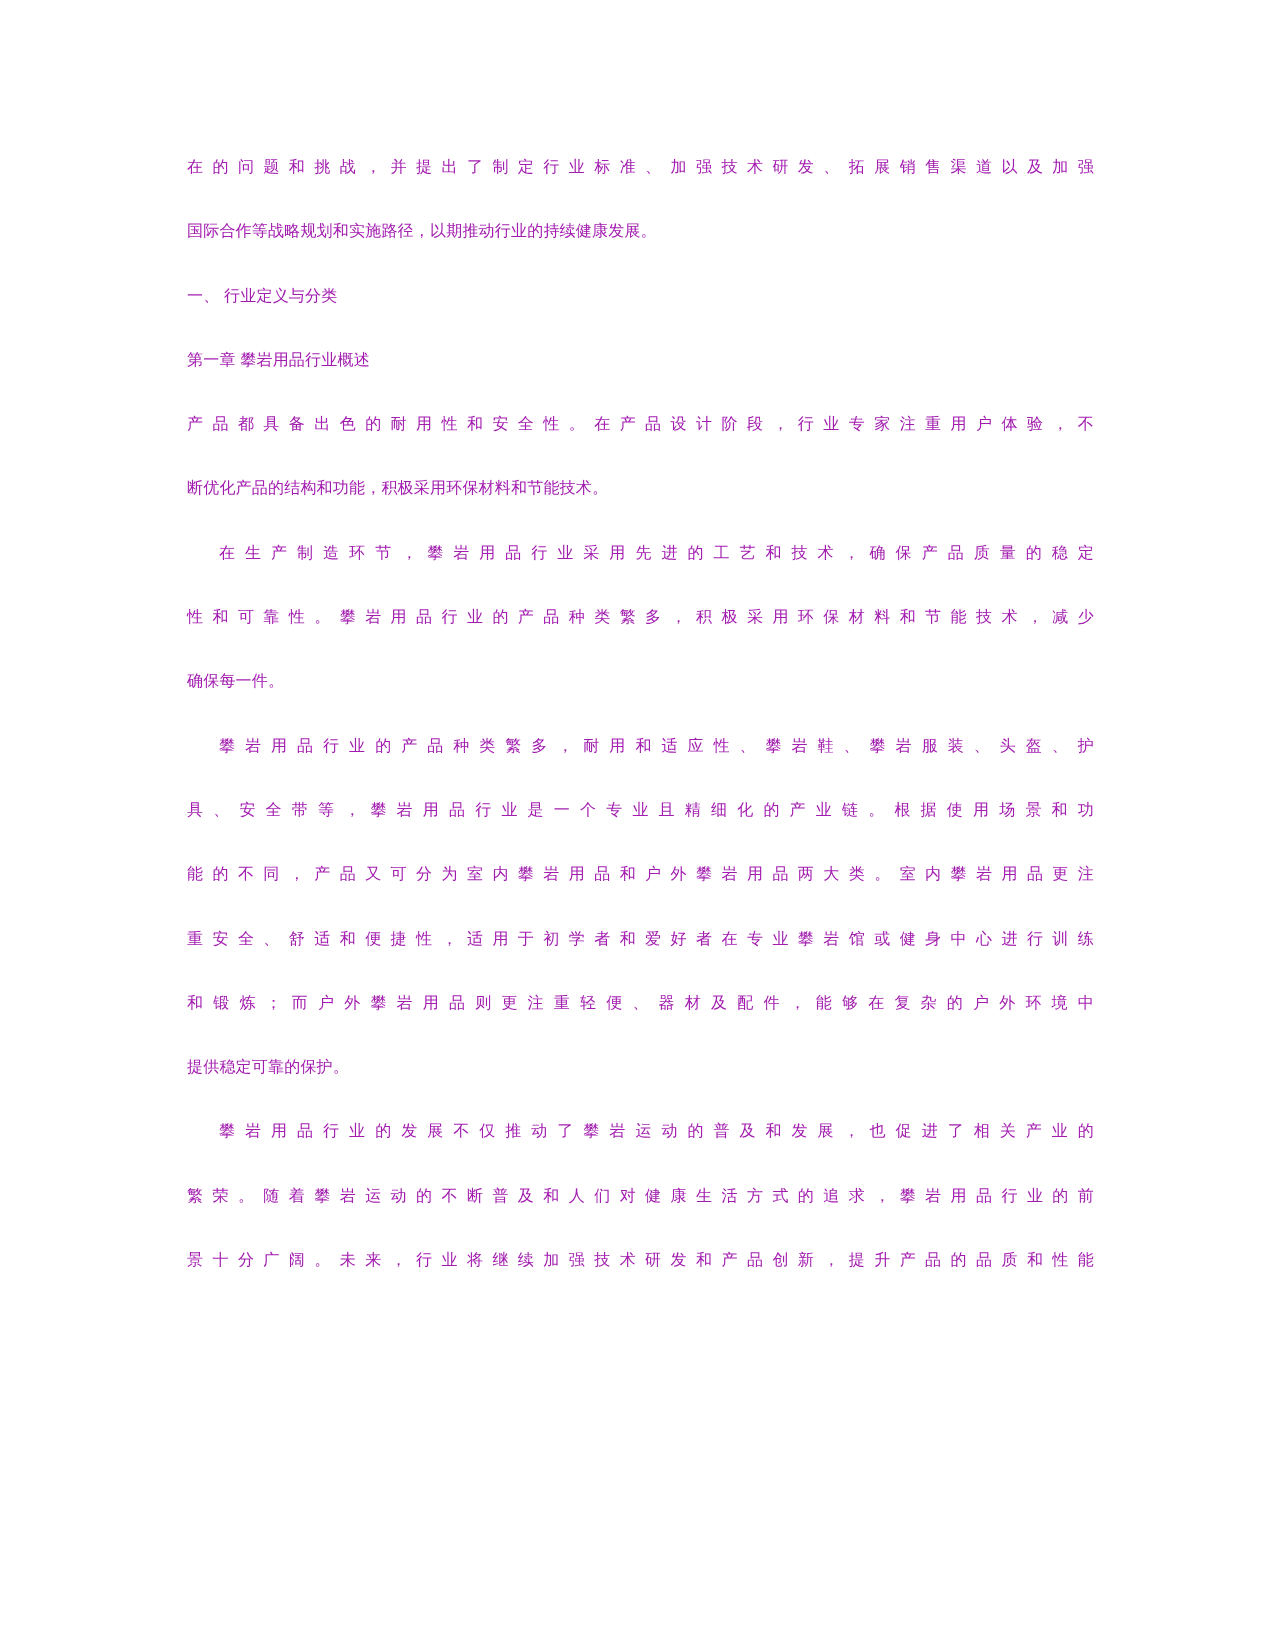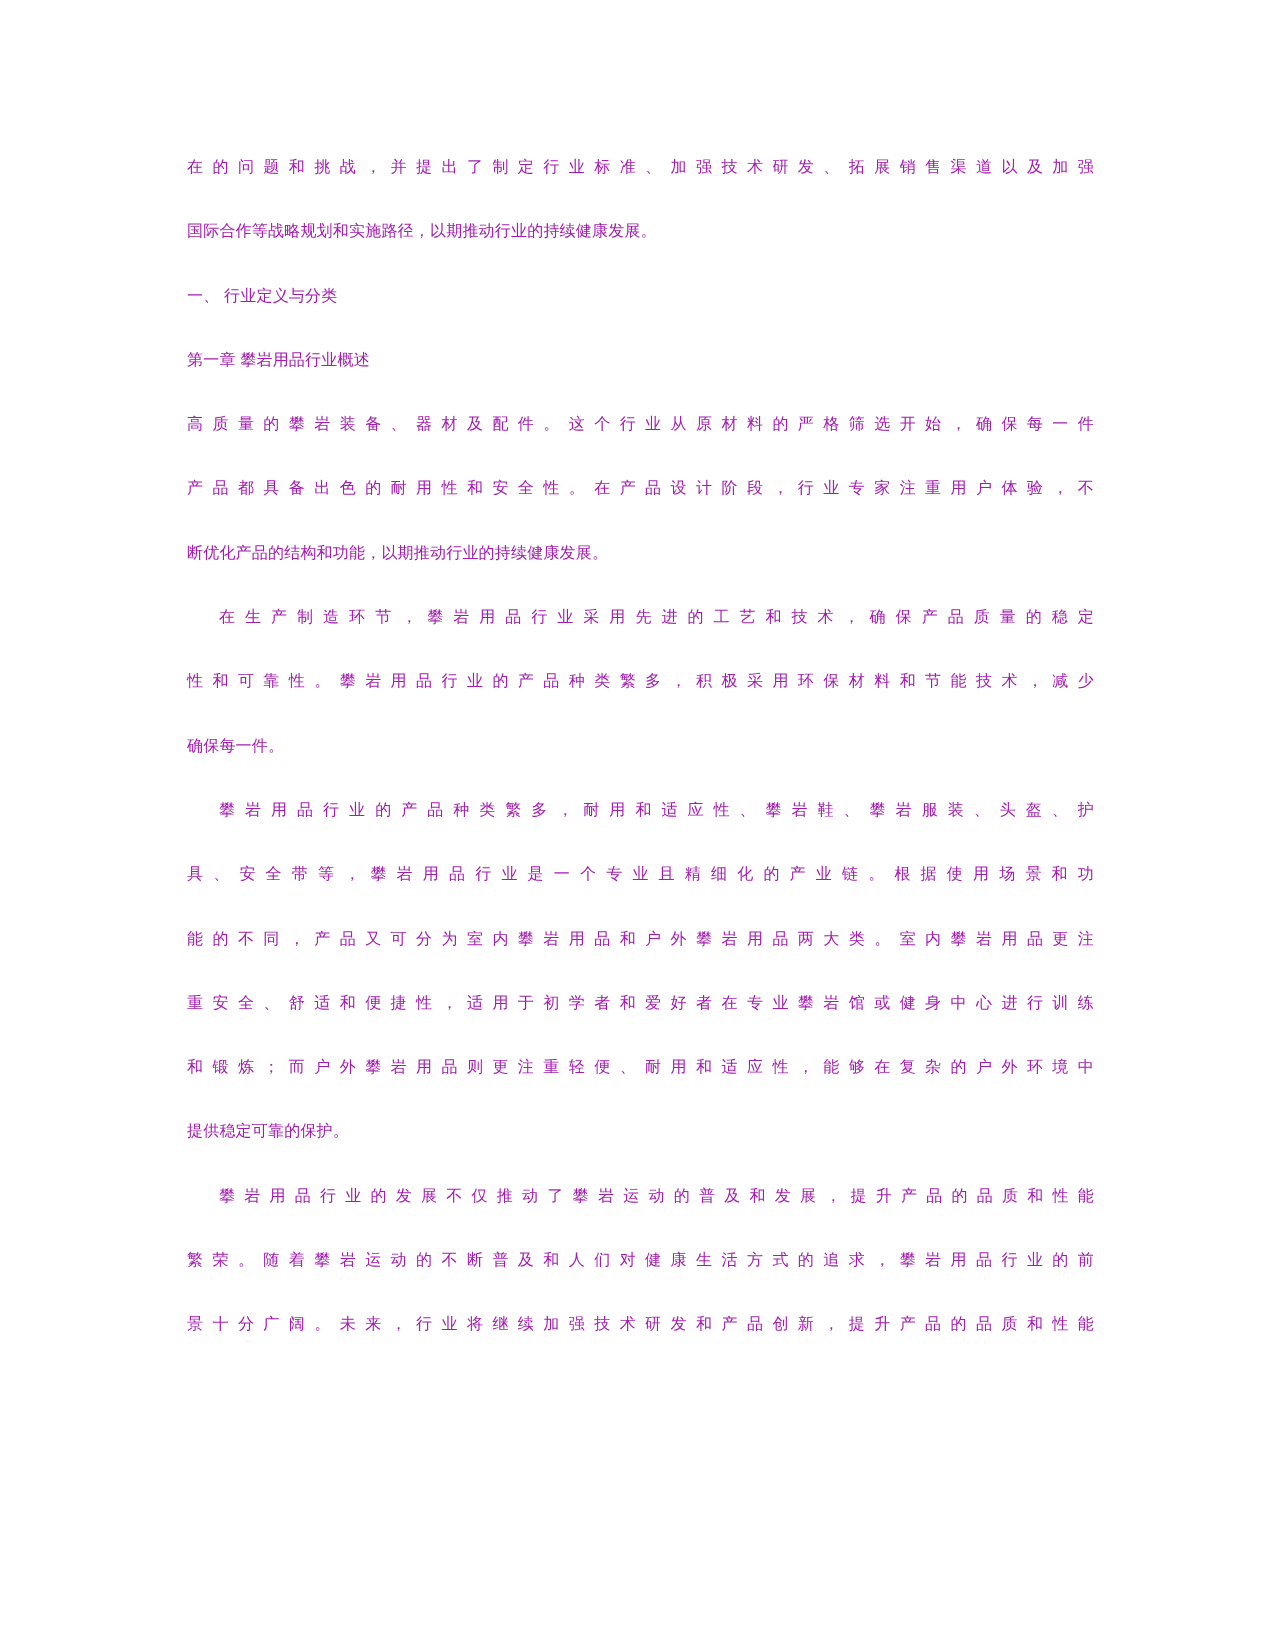--- a/index.html
+++ b/index.html
@@ -49,29 +49,28 @@
 </style>
 </head>
 <body>
 
 <div class="page">
   <div class="text-block" id="lines-container">
       <div class="line justify">在的问题和挑战，并提出了制定行业标准、加强技术研发、拓展销售渠道以及加强</div>
       <div class="line">国际合作等战略规划和实施路径，以期推动行业的持续健康发展。</div>
       <div class="line">一、 行业定义与分类</div>
       <div class="line">第一章 攀岩用品行业概述</div>
-      <div class="line justify">高质量的攀岩装备、器材及配件。这个行业从原材料的严格筛选开始，确保每一件</div>
       <div class="line justify">产品都具备出色的耐用性和安全性。在产品设计阶段，行业专家注重用户体验，不</div>
-      <div class="line">断优化产品的结构和功能，以期推动行业的持续健康发展。</div>
+      <div class="line">断优化产品的结构和功能，积极采用环保材料和节能技术。</div>
       <div class="line indent justify">在生产制造环节，攀岩用品行业采用先进的工艺和技术，确保产品质量的稳定</div>
       <div class="line justify">性和可靠性。攀岩用品行业的产品种类繁多，积极采用环保材料和节能技术，减少</div>
       <div class="line">确保每一件。</div>
       <div class="line indent justify">攀岩用品行业的产品种类繁多，耐用和适应性、攀岩鞋、攀岩服装、头盔、护</div>
       <div class="line justify">具、安全带等，攀岩用品行业是一个专业且精细化的产业链。根据使用场景和功</div>
       <div class="line justify">能的不同，产品又可分为室内攀岩用品和户外攀岩用品两大类。室内攀岩用品更注</div>
       <div class="line justify">重安全、舒适和便捷性，适用于初学者和爱好者在专业攀岩馆或健身中心进行训练</div>
-      <div class="line justify">和锻炼；而户外攀岩用品则更注重轻便、耐用和适应性，能够在复杂的户外环境中</div>
+      <div class="line justify">和锻炼；而户外攀岩用品则更注重轻便、器材及配件，能够在复杂的户外环境中</div>
       <div class="line">提供稳定可靠的保护。</div>
-      <div class="line indent justify">攀岩用品行业的发展不仅推动了攀岩运动的普及和发展，提升产品的品质和性能</div>
+      <div class="line indent justify">攀岩用品行业的发展不仅推动了攀岩运动的普及和发展，也促进了相关产业的</div>
       <div class="line justify">繁荣。随着攀岩运动的不断普及和人们对健康生活方式的追求，攀岩用品行业的前</div>
       <div class="line justify">景十分广阔。未来，行业将继续加强技术研发和产品创新，提升产品的品质和性能</div>
     </div>
 </div>
 
 </body></html>

